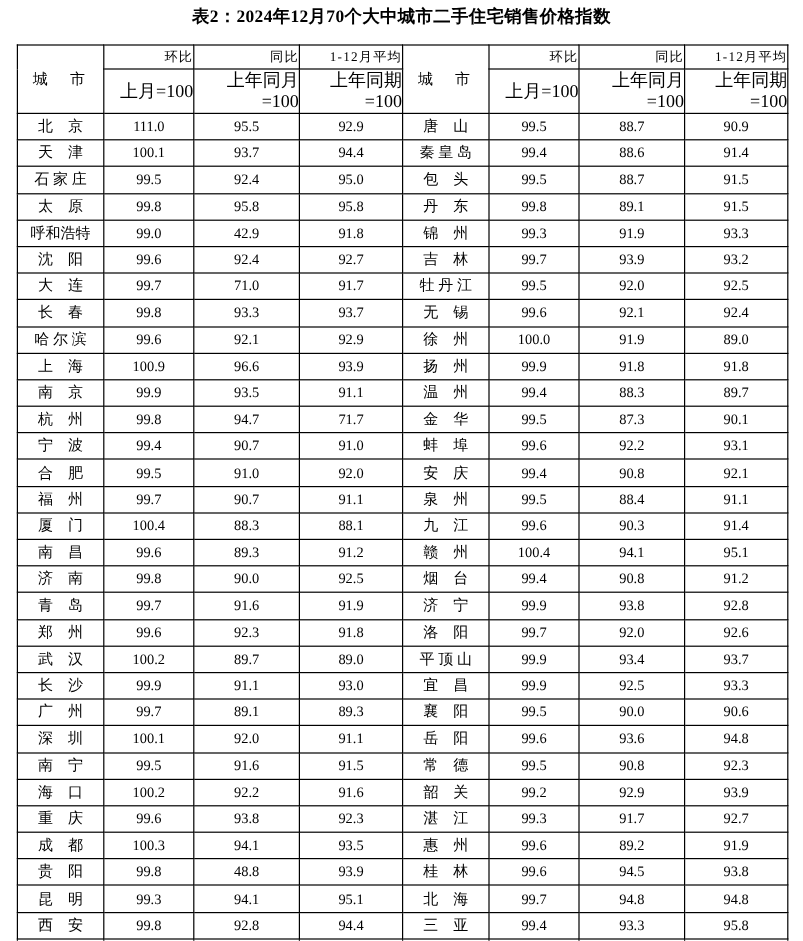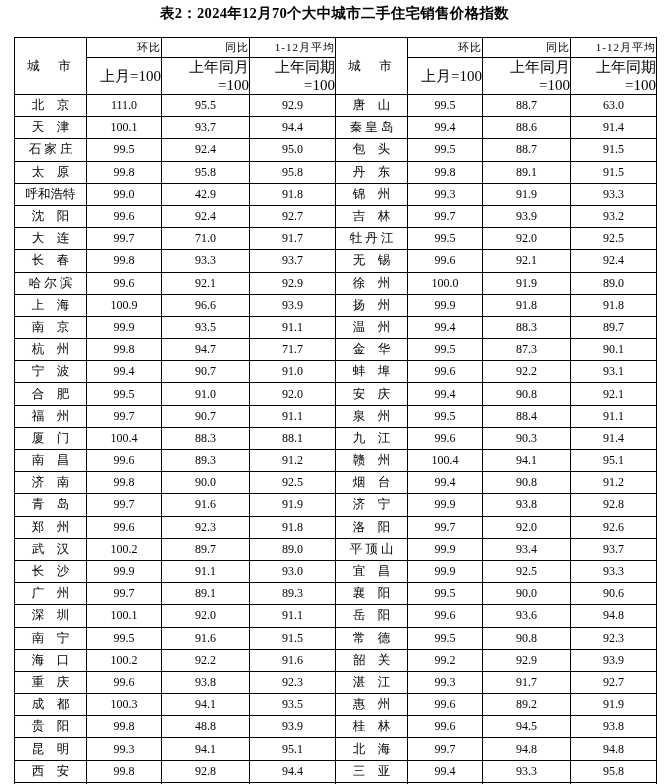--- a/index.html
+++ b/index.html
@@ -122,21 +122,21 @@
     </thead>
     <tbody id="tbody">
         <tr>
           <td class="city">北　京</td>
           <td class="num">111.0</td>
           <td class="num">95.5</td>
           <td class="num">92.9</td>
           <td class="city">唐　山</td>
           <td class="num">99.5</td>
           <td class="num">88.7</td>
-          <td class="num">63.0</td>
+          <td class="num">90.9</td>
         </tr>
         <tr>
           <td class="city">天　津</td>
           <td class="num">100.1</td>
           <td class="num">93.7</td>
           <td class="num">94.4</td>
           <td class="city">秦 皇 岛</td>
           <td class="num">99.4</td>
           <td class="num">88.6</td>
           <td class="num">91.4</td>

